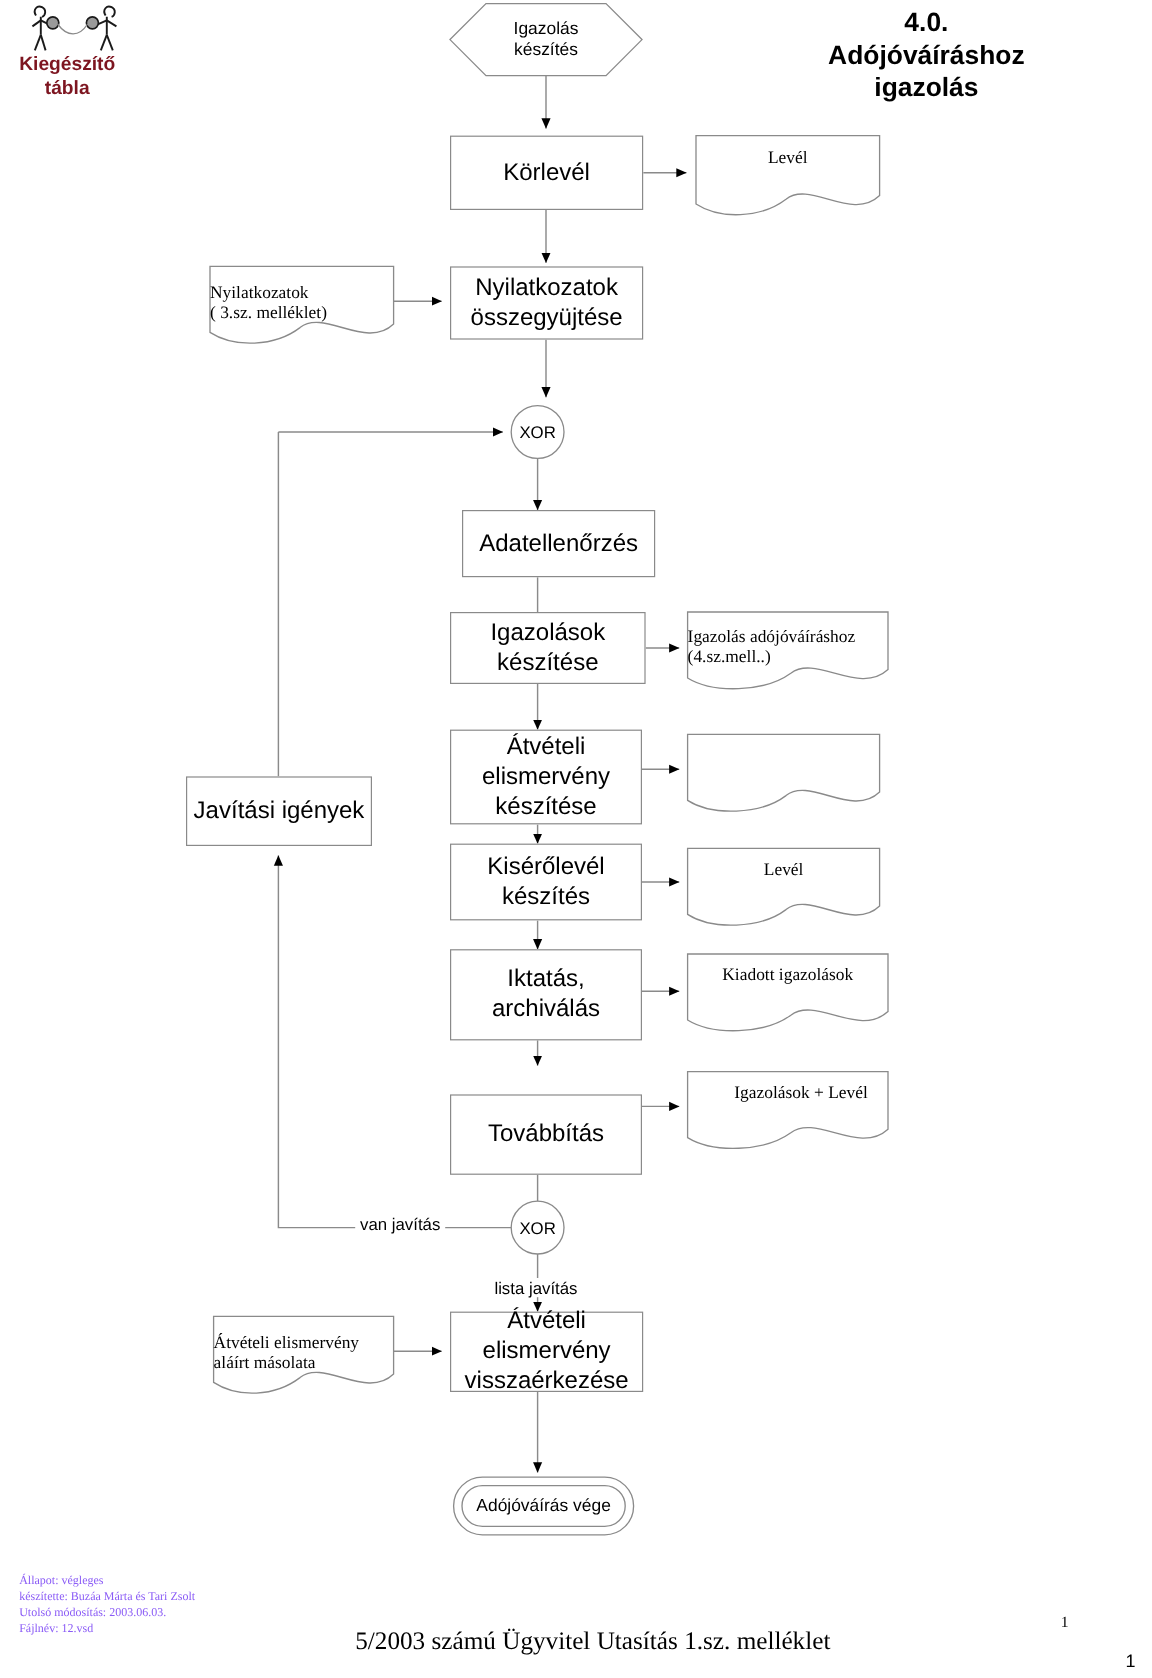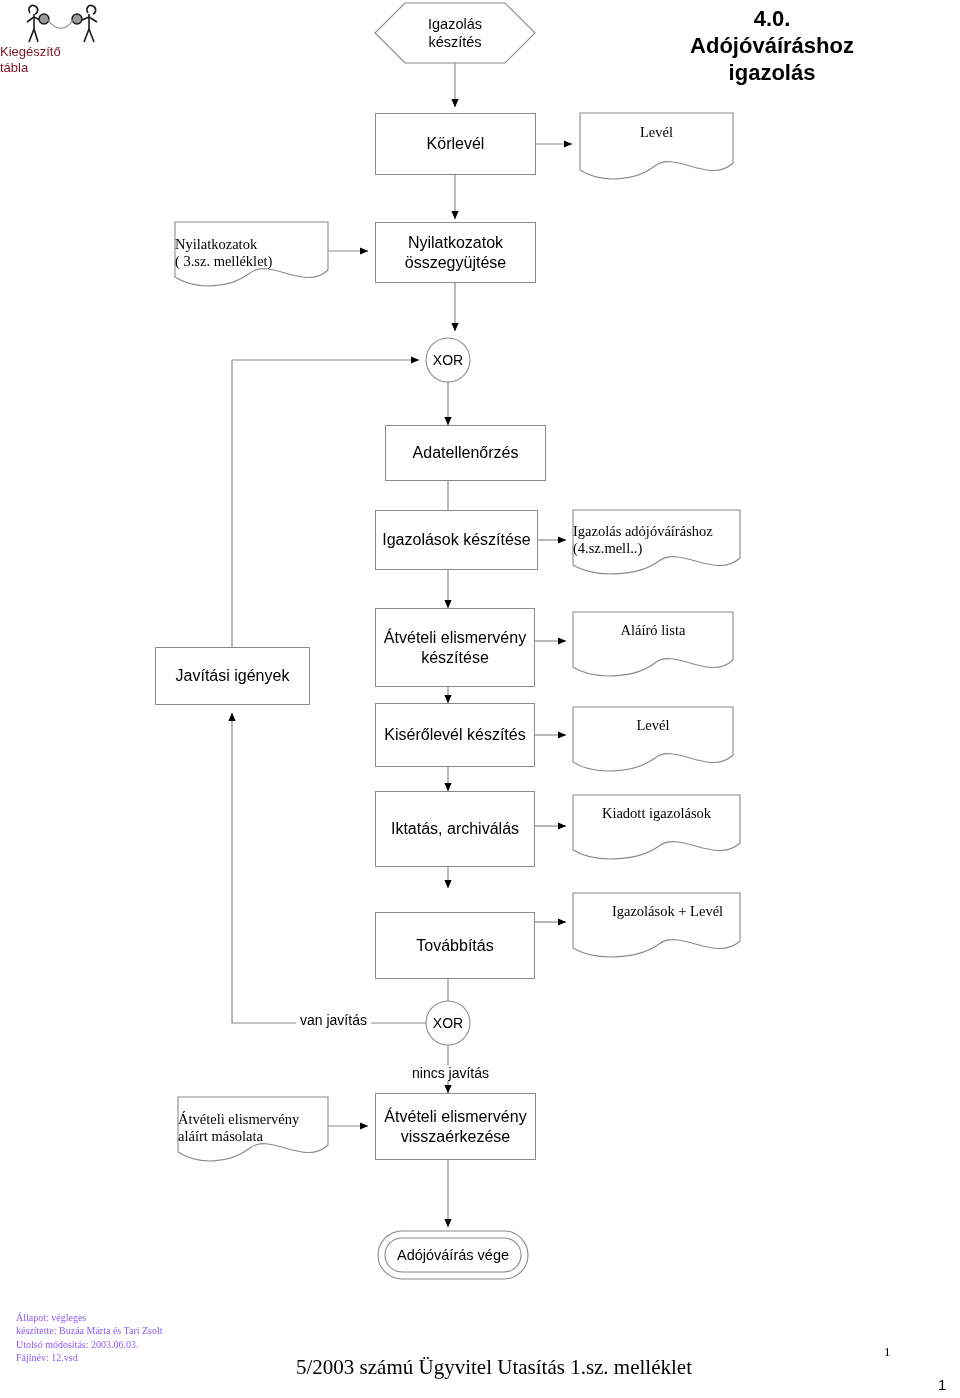--- a/index.html
+++ b/index.html
@@ -9,21 +9,21 @@
     font-family:"Liberation Sans", sans-serif;
     position:relative;
     overflow:hidden;
   }
   #canvas { position:absolute; left:0; top:0; width:960px; height:1398px; }
   svg.layer { position:absolute; left:0; top:0; width:960px; height:1398px; pointer-events:none; }
 
   .node { position:absolute; box-sizing:border-box; display:flex; align-items:center; justify-content:center; text-align:center; }
   .proc {
     border:1px solid #8a8a8a; background:#ffffff;
-    font-size:16px; color:#000; line-height:1.25;
+    font-size:20px; color:#000; line-height:1.25;
   }
   .doc-label {
     font-family:"Liberation Serif", serif; font-size:14.5px; color:#000;
     line-height:1.2; position:absolute; display:flex; align-items:flex-start;
     justify-content:center; text-align:center; padding-top:6px; box-sizing:border-box;
   }
   .hexlabel {
     position:absolute; display:flex; align-items:center; justify-content:center;
     text-align:center; font-size:14.5px; color:#000; line-height:1.25;
   }
@@ -39,22 +39,22 @@
     position:absolute; font-size:14px; color:#000; background:#ffffff;
     padding:0 4px; white-space:nowrap;
   }
 
   #title {
     position:absolute; right:38px; top:6px; width:300px; text-align:center;
     font-size:22px; font-weight:bold; color:#000; line-height:1.22;
   }
   #corner-logo { position:absolute; left:8px; top:2px; width:104px; }
   #corner-caption {
-    position:absolute; left:0px; top:44px; width:112px; 
-    font-size:13px; font-weight:normal; color:#7d1520; line-height:1.25;
+    position:absolute; left:0px; top:44px; width:112px; text-align:center;
+    font-size:16px; font-weight:bold; color:#7d1520; line-height:1.25;
   }
   #footer-left {
     position:absolute; left:16px; top:1311px; width:300px;
     font-family:"Liberation Serif", serif; font-size:10px; color:#8b5cf6; line-height:1.33;
   }
   #footer-center {
     position:absolute; left:296px; top:1355px; width:500px;
     font-family:"Liberation Serif", serif; font-size:21px; color:#000; white-space:nowrap;
   }
   #footer-pageno {
@@ -236,23 +236,20 @@
     <span>Javítási igények</span>
   </div>
 
   <div class="node proc" style="left:375px; top:608px; width:160px; height:79px;">
     <div>
       <div>Átvételi elismervény</div>
       <div>készítése</div>
     </div>
   </div>
 
-  <div class="doc-label" style="left:573px; top:616px; width:160px; height:44px;">
-    <span>Aláíró lista</span>
-  </div>
 
   <div class="node proc" style="left:375px; top:703px; width:160px; height:64px;">
     <span>Kisérőlevél készítés</span>
   </div>
 
   <div class="doc-label" style="left:573px; top:711px; width:160px; height:44px;">
     <span>Levél</span>
   </div>
 
   <div class="node proc" style="left:375px; top:791px; width:160px; height:76px;">
@@ -273,21 +270,21 @@
 
   <div class="xor-label" style="left:426px; top:1001px; width:44px; height:44px;">
     <span>XOR</span>
   </div>
 
   <div class="edge-label" style="left:296px; top:1012px;">
     <span>van javítás</span>
   </div>
 
   <div class="edge-label" style="left:408px; top:1065px;">
-    <span>nincs javítás</span>
+    <span>lista javítás</span>
   </div>
 
   <div class="doc-label" style="left:178px; top:1101px; width:150px; height:48px; flex-direction:column;">
     <span>Átvételi elismervény</span>
     <span>aláírt másolata</span>
   </div>
 
   <div class="node proc" style="left:375px; top:1093px; width:161px; height:67px;">
     <div>
       <div>Átvételi elismervény</div>

